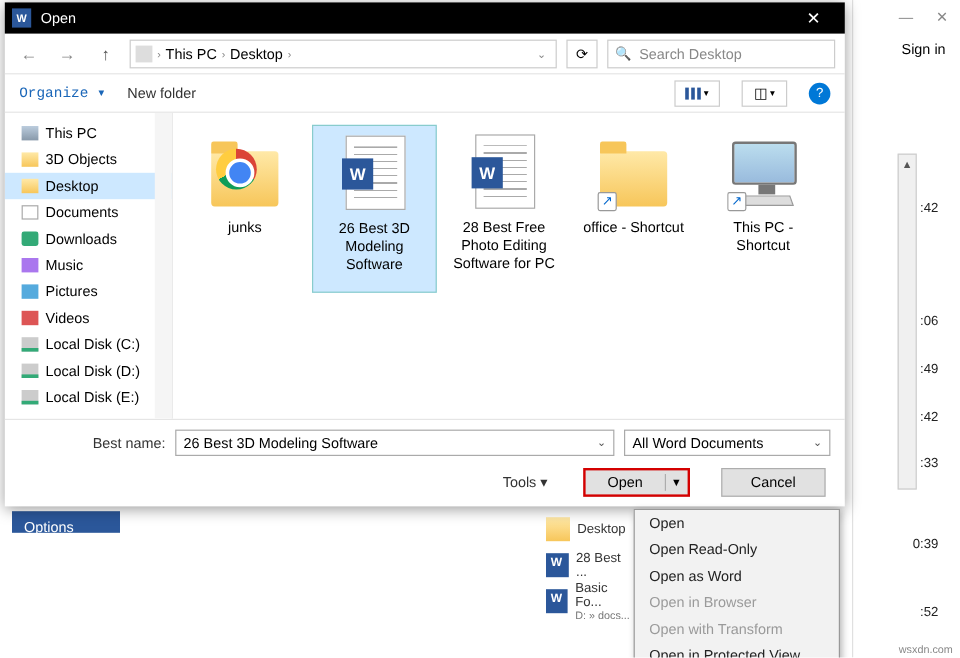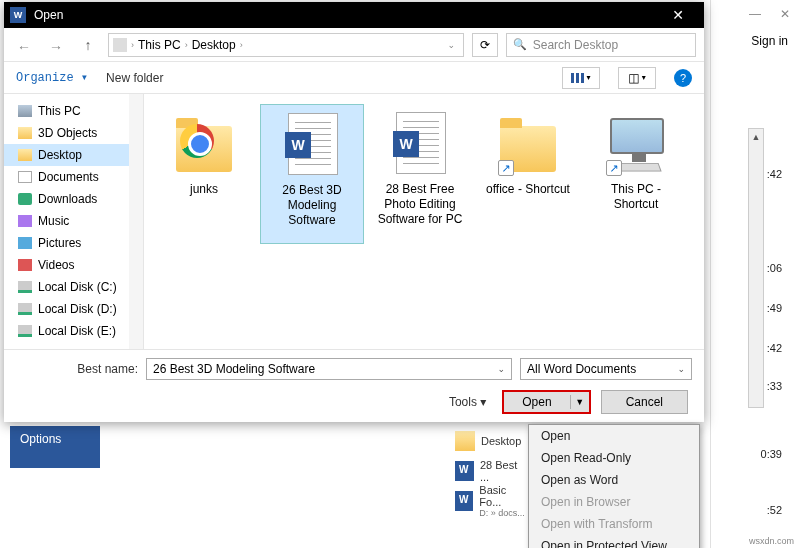--- a/index.html
+++ b/index.html
@@ -7,21 +7,21 @@
 
 .bg-right { position: absolute; right: 0; top: 0; width: 90px; height: 548px; background: #fff; border-left: 1px solid #e0e0e0; }
 .bg-right .winbtns { display: flex; justify-content: flex-end; height: 28px; }
 .bg-right .winbtn { width: 30px; text-align: center; line-height: 28px; color: #888; }
 .bg-right .signin { position: absolute; top: 34px; right: 12px; font-size: 12px; color: #000000; }
 .bg-right .timestamp { position: absolute; right: 18px; font-size: 11px; color: #222; }
 .bg-right .vscroll { position: absolute; top: 128px; right: 36px; width: 16px; height: 280px; background: #f0f0f0; border: 1px solid #ccc; }
 .bg-right .vscroll .arrow { height: 16px; text-align: center; font-size: 9px; line-height: 16px; color: #555; }
 .bg-right .watermark { position: absolute; bottom: 2px; right: 6px; font-size: 9px; color: #888; }
 
-.options-tab { position: absolute; left: 10px; top: 426px; width: 90px; height: 42px; background: #2b579a; color: #fff; font-size: 12px; line-height: 26px; padding-left: 10px; }
+.options-tab { position: absolute; left: 10px; top: 426px; width: 90px; height: 18px; background: #2b579a; color: #fff; font-size: 12px; line-height: 26px; padding-left: 10px; }
 
 .dialog { position: absolute; left: 4px; top: 2px; width: 700px; height: 420px; background: #fff; box-shadow: 0 2px 12px rgba(0,0,0,.4); display: flex; flex-direction: column; }
 
 .titlebar { background: #000; color: #fff; height: 26px; display: flex; align-items: center; padding: 0 6px; font-size: 12px; }
 .titlebar .wicon { width: 16px; height: 16px; background: #2b579a; color: #fff; font-size: 9px; font-weight: bold; text-align: center; line-height: 16px; margin-right: 8px; }
 .titlebar .spacer { flex: 1; }
 .titlebar .close { width: 40px; text-align: center; font-size: 14px; }
 
 .navbar { height: 34px; display: flex; align-items: center; gap: 8px; padding: 0 8px; border-bottom: 1px solid #e5e5e5; }
 .navbar .arrow { width: 24px; text-align: center; color: #888; font-size: 14px; }
@@ -80,26 +80,26 @@
 
 .bottombar { padding: 8px 12px; border-top: 1px solid #e5e5e5; }
 .fn-row { display: flex; align-items: center; gap: 8px; margin-bottom: 10px; }
 .fn-row .lbl { width: 122px; text-align: right; color: #333; }
 .fn-row .combo { height: 22px; border: 1px solid #aaa; display: flex; align-items: center; padding: 0 6px; font-size: 12px; background: #fff; }
 .fn-row .combo .dd { margin-left: auto; color: #555; font-size: 9px; }
 .fn-row .fname { flex: 1; }
 .fn-row .filter { width: 172px; }
 
 .btn-row { display: flex; align-items: center; justify-content: flex-end; gap: 10px; padding-right: 4px; }
-.btn-row .tools { color: #333; margin-right: 6px; }
+.btn-row .tools { color: #333; margin-right: 20px; }
 .btn-row .btn { height: 24px; border: 1px solid #adadad; background: #e1e1e1; display: flex; align-items: center; font-size: 12px; }
 .btn-row .open-split { border: 2px solid #d40000; }
 .btn-row .open-split .main { padding: 0 18px; border-right: 1px solid #adadad; }
 .btn-row .open-split .dd { width: 18px; text-align: center; font-size: 9px; }
-.btn-row .cancel { padding: 0 24px; }
+.btn-row .cancel { padding: 0 24px; margin-left: 16px; }
 
 .dropdown { position: absolute; left: 528px; top: 424px; width: 172px; background: #f2f2f2; border: 1px solid #999; box-shadow: 2px 2px 6px rgba(0,0,0,.3); z-index: 50; }
 .dropdown .ditem { height: 22px; line-height: 22px; padding: 0 12px; font-size: 12px; color: #222; }
 .dropdown .ditem.disabled { color: #9a9a9a; }
 
 .bglist { position: absolute; left: 455px; top: 426px; width: 72px; font-size: 11px; color: #333; }
 .bglist .row { display:flex; align-items:center; gap:6px; height:30px;}
 .bglist .bic { width:20px; height:20px; }
 .bic.fold { background: linear-gradient(#ffe9a8,#f7c65a);}
 .bic.word { background:#2b579a; position:relative;}

